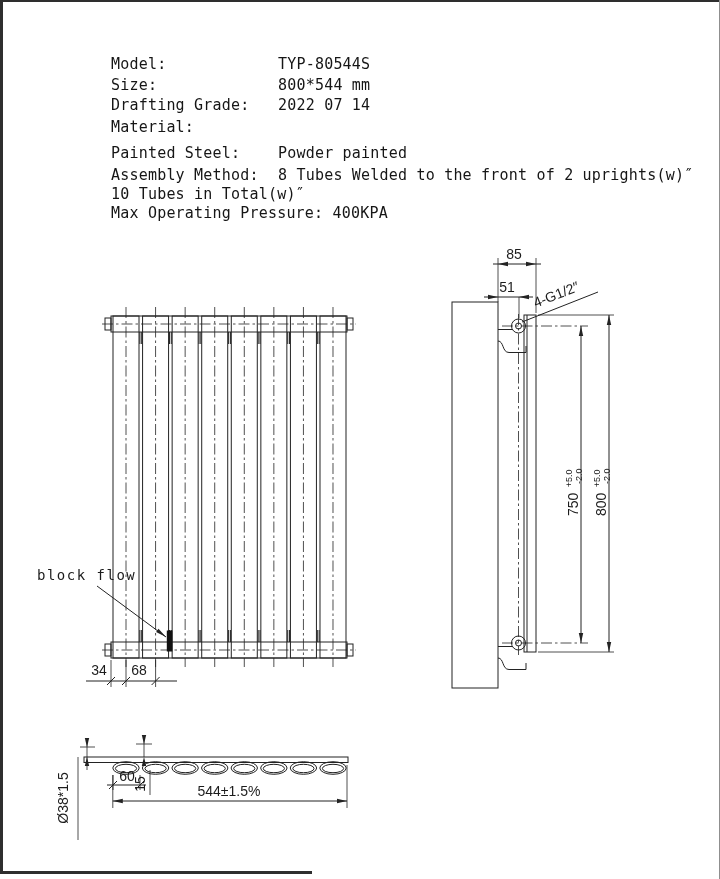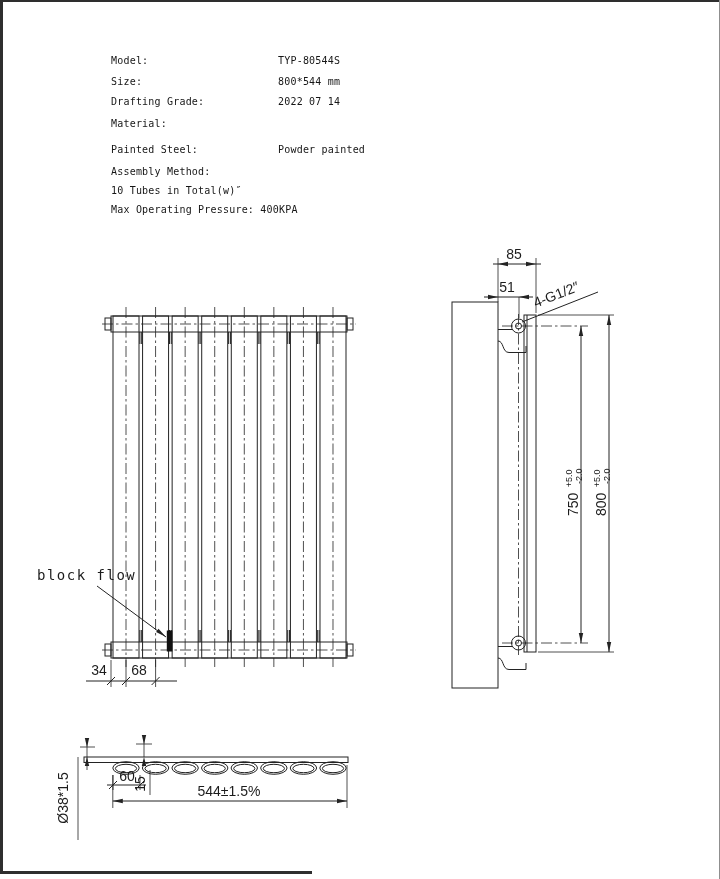--- a/index.html
+++ b/index.html
@@ -4,21 +4,21 @@
 <style>
   html,body{margin:0;padding:0;background:#fff;}
   .page{position:relative;width:720px;height:879px;background:#ffffff;overflow:hidden;}
   
   .b-left{position:absolute;left:0;top:0;width:2.5px;height:874px;background:#2e2e2e;}
   .b-top{position:absolute;left:0;top:0;width:720px;height:2px;background:#2e2e2e;}
   .b-bottom{position:absolute;left:0;top:871px;width:312px;height:2.5px;background:#2e2e2e;}
   .b-right{position:absolute;right:0;top:0;width:1.5px;height:879px;background:#8f8f8f;}
   
   .specs{position:absolute;left:0;top:0;width:720px;height:240px;
-         font-family:"DejaVu Sans Mono",monospace;font-size:10px;color:#161616;
+         font-family:"DejaVu Sans Mono",monospace;font-size:15px;color:#161616;
          letter-spacing:.2px;}
   .sl{position:absolute;left:111px;white-space:pre;}
   .sv{position:absolute;left:278px;white-space:pre;}
   
   svg.dwg{position:absolute;left:0;top:0;}
   .dwg line,.dwg rect,.dwg path,.dwg circle,.dwg ellipse,.dwg polyline{
       stroke:#232323;stroke-width:1;fill:none;}
   .dwg polygon{fill:#232323;stroke:none;}
   .dwg .cl{stroke-dasharray:11 3 2.5 3;stroke-width:.8;}
   .dwg .thin{stroke-width:.8;}
@@ -39,20 +39,21 @@
     <div class="sl" style="top:55px">Model:</div>
     <div class="sv" style="top:55px">TYP-80544S</div>
     <div class="sl" style="top:76px">Size:</div>
     <div class="sv" style="top:76px">800*544 mm</div>
     <div class="sl" style="top:96px">Drafting Grade:</div>
     <div class="sv" style="top:96px">2022 07 14</div>
     <div class="sl" style="top:118px">Material:</div>
     <div class="sl" style="top:144px">Painted Steel:</div>
     <div class="sv" style="top:144px">Powder painted</div>
     <div class="sl" style="top:166px">Assembly Method:</div>
+    <div class="sv" style="top:166px">8 Tubes Welded to the front of 2 uprights(w)″</div>
     <div class="sl" style="top:185px">10 Tubes in Total(w)″</div>
     <div class="sl" style="top:204px">Max Operating Pressure: 400KPA</div>
   </div>
 
   <svg class="dwg" width="720" height="879" viewBox="0 0 720 879">
     <defs>
       <pattern id="brick" x="452" y="302" width="24" height="22" patternUnits="userSpaceOnUse">
         <path d="M0,0.5 H24 M0,11.5 H24 M12.5,0 V11.5 M0.5,11.5 V22 M23.8,11.5 V22" stroke="#333" stroke-width="1" fill="none"></path>
       </pattern>
     </defs>

